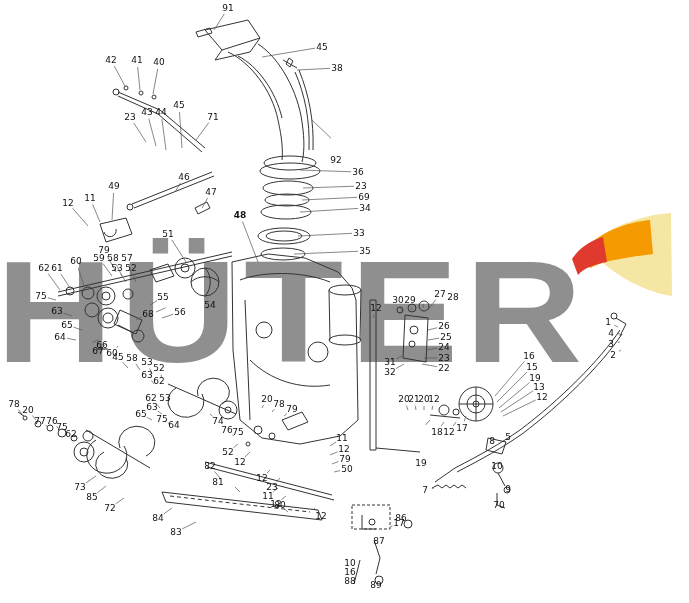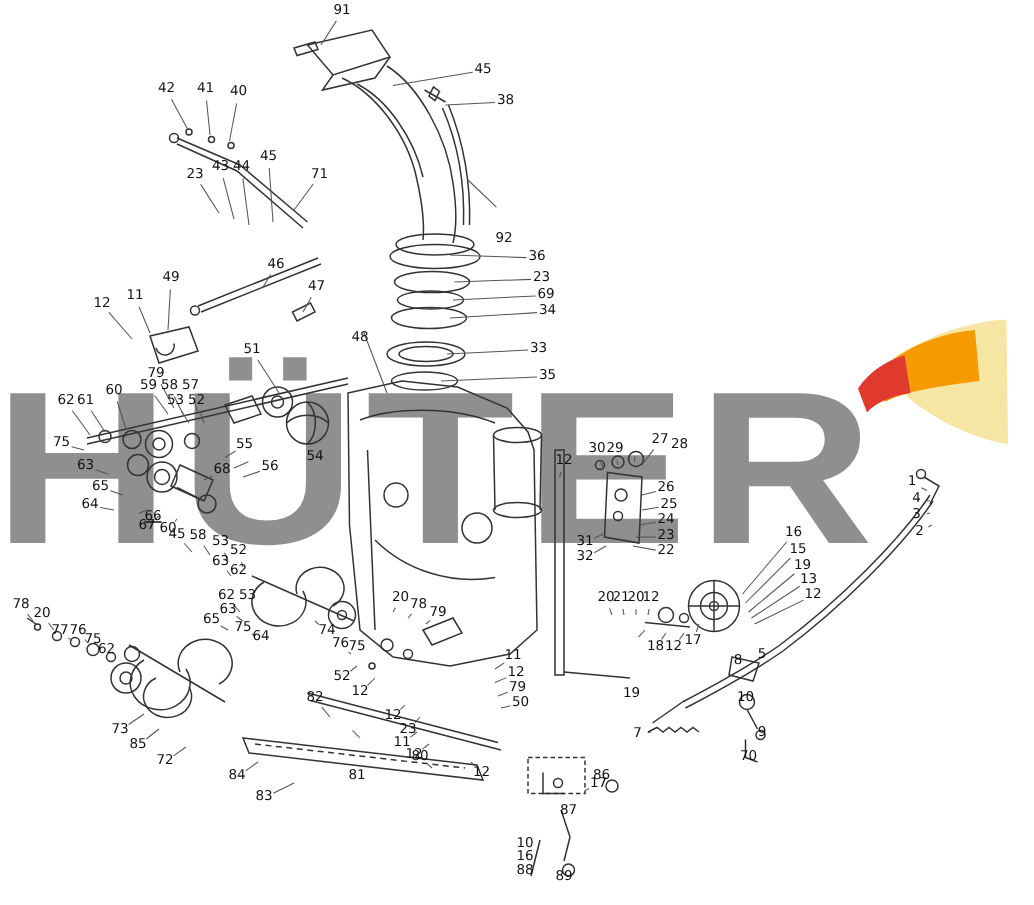--- a/index.html
+++ b/index.html
@@ -337,21 +337,21 @@
       <span class="callout" style="left: 211px; top: 192px;">47</span>
       <span class="callout" style="left: 358px; top: 172px;">36</span>
       <span class="callout" style="left: 361px; top: 186px;">23</span>
       <span class="callout" style="left: 364px; top: 197px;">69</span>
       <span class="callout" style="left: 365px; top: 208px;">34</span>
       <span class="callout" style="left: 359px; top: 233px;">33</span>
       <span class="callout" style="left: 365px; top: 251px;">35</span>
       <span class="callout" style="left: 114px; top: 186px;">49</span>
       <span class="callout" style="left: 90px; top: 198px;">11</span>
       <span class="callout" style="left: 68px; top: 203px;">12</span>
-      <span class="callout" style="left: 240px; top: 226px;">48</span>
+      <span class="callout" style="left: 240px; top: 215px; font-weight: bold;">48</span>
       <span class="callout" style="left: 168px; top: 234px;">51</span>
       <span class="callout" style="left: 104px; top: 250px;">79</span>
       <span class="callout" style="left: 99px; top: 258px;">59</span>
       <span class="callout" style="left: 113px; top: 258px;">58</span>
       <span class="callout" style="left: 127px; top: 258px;">57</span>
       <span class="callout" style="left: 117px; top: 268px;">53</span>
       <span class="callout" style="left: 131px; top: 268px;">52</span>
       <span class="callout" style="left: 76px; top: 261px;">60</span>
       <span class="callout" style="left: 57px; top: 268px;">61</span>
       <span class="callout" style="left: 44px; top: 268px;">62</span>
@@ -383,21 +383,21 @@
       <span class="callout" style="left: 40px; top: 421px;">77</span>
       <span class="callout" style="left: 52px; top: 421px;">76</span>
       <span class="callout" style="left: 62px; top: 427px;">75</span>
       <span class="callout" style="left: 71px; top: 434px;">62</span>
       <span class="callout" style="left: 80px; top: 487px;">73</span>
       <span class="callout" style="left: 92px; top: 497px;">85</span>
       <span class="callout" style="left: 110px; top: 508px;">72</span>
       <span class="callout" style="left: 158px; top: 518px;">84</span>
       <span class="callout" style="left: 176px; top: 532px;">83</span>
       <span class="callout" style="left: 210px; top: 466px;">82</span>
-      <span class="callout" style="left: 238px; top: 482px; margin-top: 36px;">81</span>
+      <span class="callout" style="left: 218px; top: 482px;">81</span>
       <span class="callout" style="left: 280px; top: 505px;">80</span>
       <span class="callout" style="left: 218px; top: 421px;">74</span>
       <span class="callout" style="left: 227px; top: 430px;">76</span>
       <span class="callout" style="left: 238px; top: 432px;">75</span>
       <span class="callout" style="left: 267px; top: 399px;">20</span>
       <span class="callout" style="left: 279px; top: 404px;">78</span>
       <span class="callout" style="left: 292px; top: 409px;">79</span>
       <span class="callout" style="left: 228px; top: 452px;">52</span>
       <span class="callout" style="left: 240px; top: 462px;">12</span>
       <span class="callout" style="left: 262px; top: 478px;">12</span>

